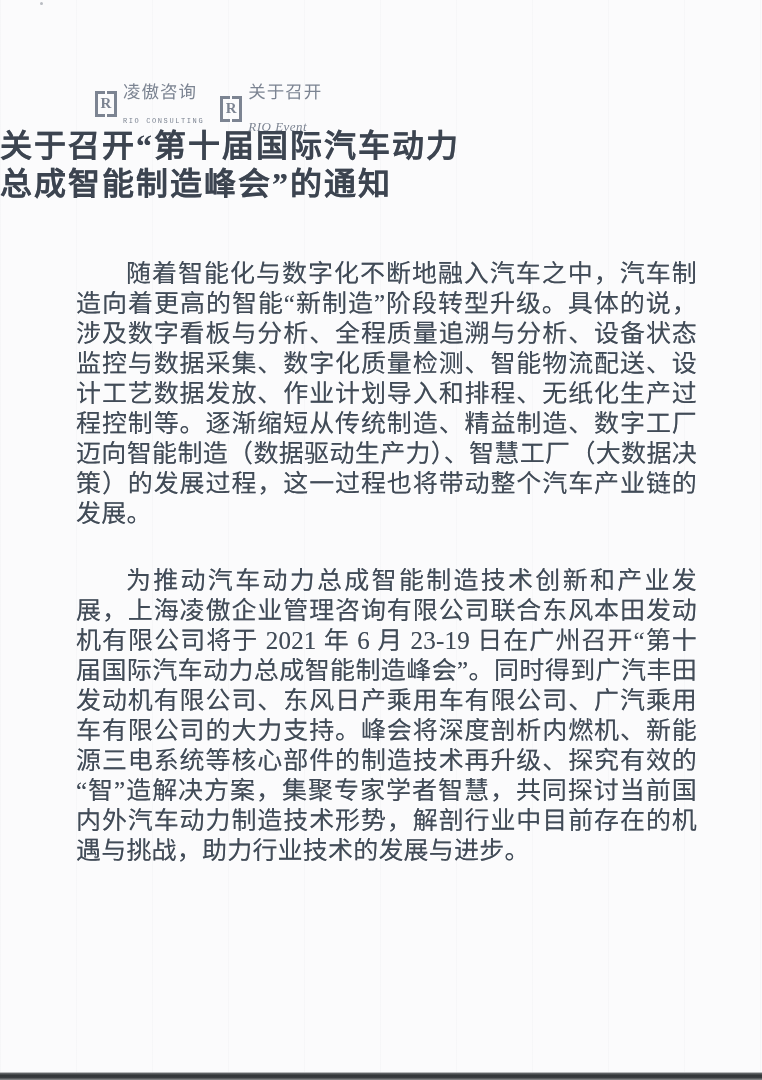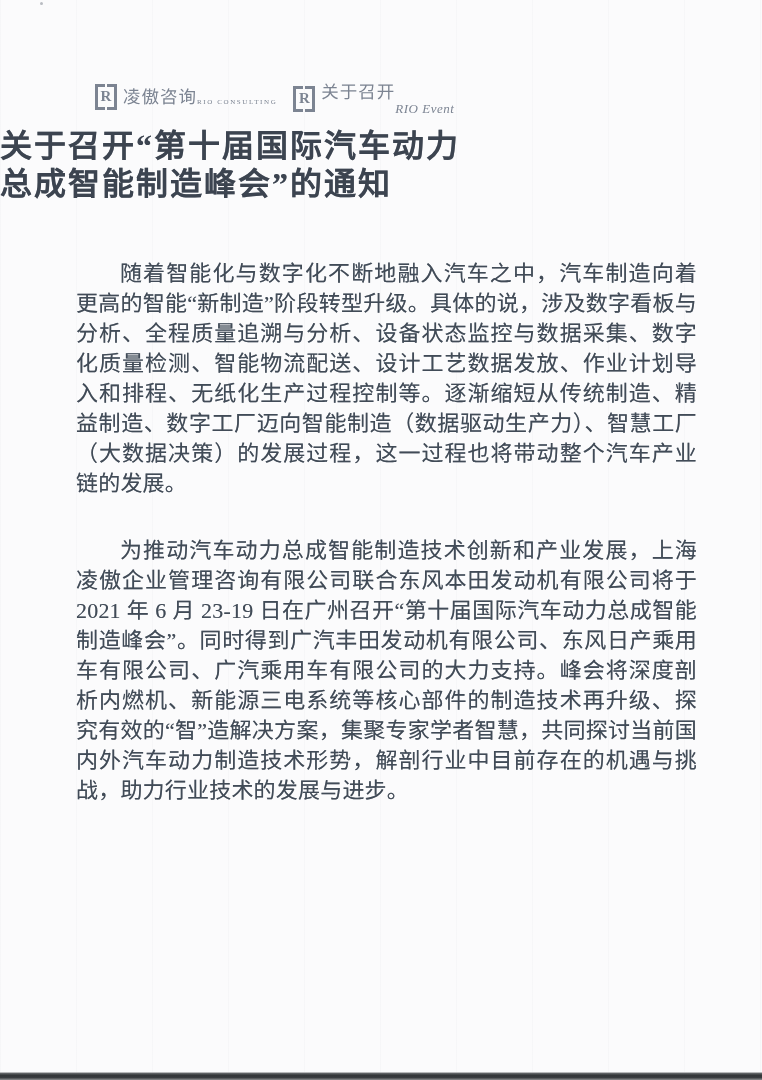--- a/index.html
+++ b/index.html
@@ -50,28 +50,28 @@
     content:"";position:absolute;right:0;top:1px;bottom:1px;width:7px;
     border:3px solid currentColor;border-left:none;
   }
   .rio-letter{
     position:absolute;left:0;right:0;top:50%;
     transform:translateY(-52%);
     text-align:center;
     font-family:"Liberation Serif",serif;
     font-weight:700;font-size:15px;line-height:1;
   }
-  .logo-text{display:flex;flex-direction:row;line-height:1.05;}
+  .logo-text{display:flex;flex-direction:column;line-height:1.05;}
   .logo-cn{
     font-family:"Liberation Sans","DejaVu Sans",sans-serif;
     font-size:17.5px;letter-spacing:1px;white-space:nowrap;
   }
   .logo-en-small{
-    font-family:Liberation Serif, serif;
-    font-size:7px;letter-spacing:1.6px;margin-top:11px;white-space:nowrap;
+    font-family:Liberation Mono, monospace;
+    font-size:7px;letter-spacing:1.6px;margin-top:17px;white-space:nowrap;
   }
   .logo-en-large{
     font-family:"Liberation Serif",serif;
     font-size:13px;letter-spacing:0.5px;margin-top:19px;white-space:nowrap;font-style:italic;
   }
 
   
   .doc-title{
     position:absolute;top:127px;left:0;right:0;
     text-align:left;
@@ -82,21 +82,21 @@
     text-shadow:0 0 0.6px rgba(60,68,80,.55);
   }
 
   
   .doc-body{
     position:absolute;
     top:259px;left:76px;width:621px;
     color:var(--text);
   }
   .doc-body p{
-    font-size:22px;
+    font-size:25px;
     line-height:30px;
     text-align:justify;
     text-indent:2em;
     margin:0 0 37px 0;
     letter-spacing:0.2px;
     text-shadow:0 0 0.5px rgba(65,75,87,.5);
   }
 
   
   .scan-bar{

